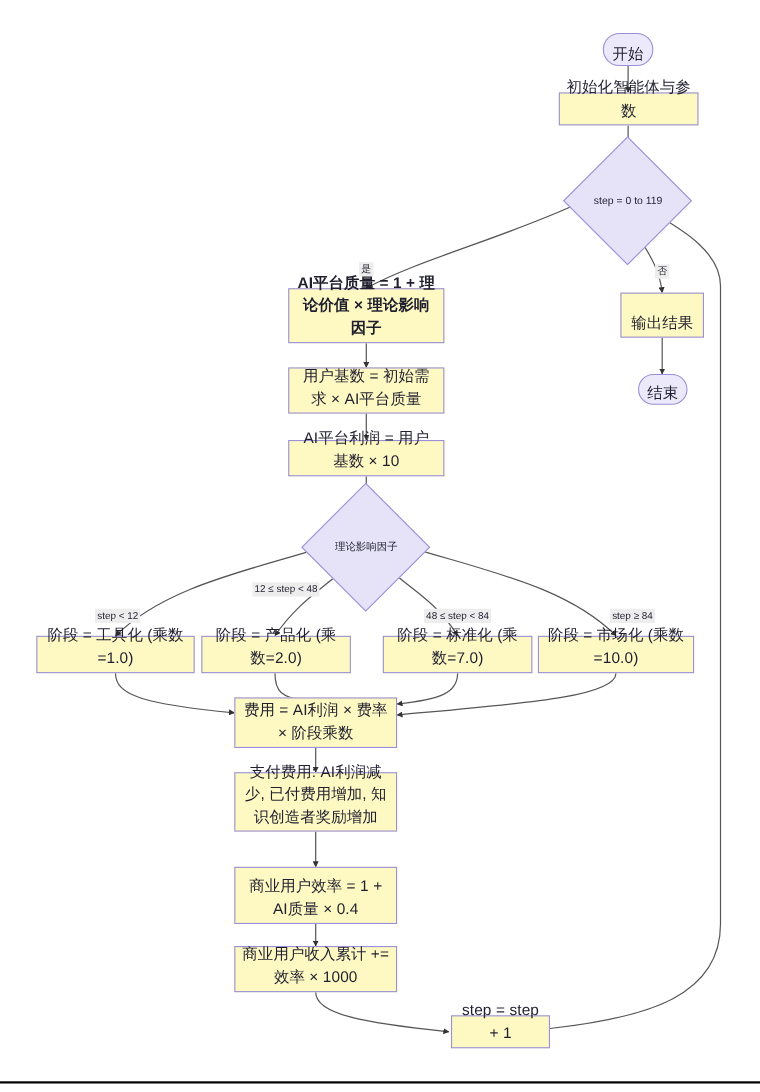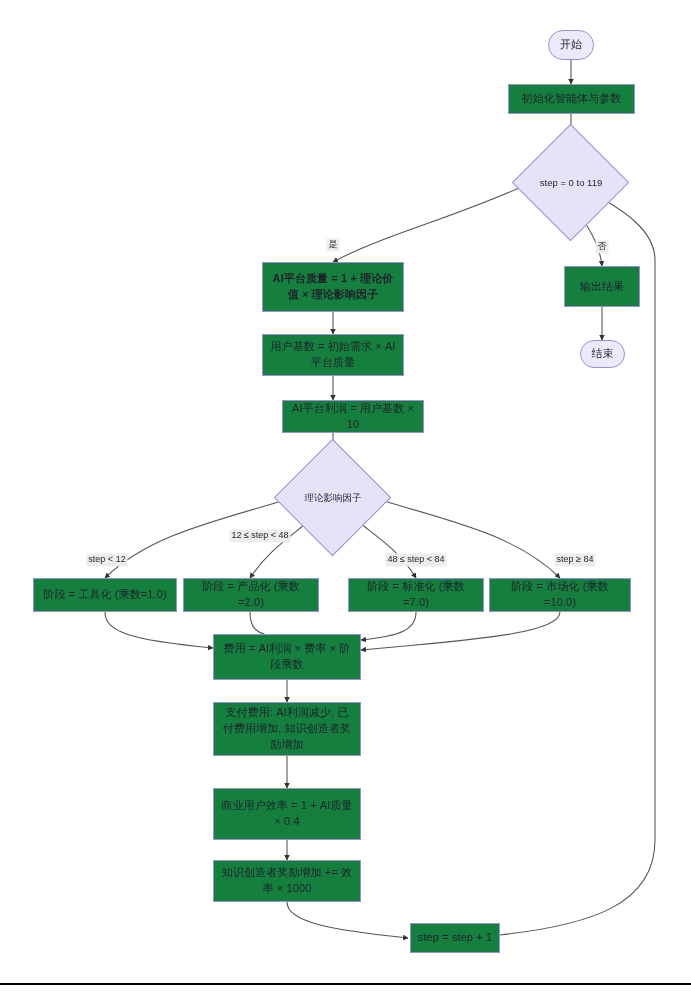--- a/index.html
+++ b/index.html
@@ -33,31 +33,31 @@
     fill: none;
     stroke: #565656;
     stroke-width: 1.1px;
   }
 
   
   .node {
     position: absolute;
     box-sizing: border-box;
     display: flex;
-    align-items: center;
+    align-items: flex-end;
     justify-content: center;
     text-align: center;
     color: #1f1f2e;
-    font-size: 11px;
+    font-size: 14px;
     line-height: 1.45;
     letter-spacing: 0.1px;
   }
 
   .process {
-    background: #15803d;
+    background: #fef9c3;
     border: 1px solid #9A8FD8;
     padding: 3px 6px;
   }
 
   .terminator {
     background: #ECEAFA;
     border: 1px solid #9A8FD8;
     border-radius: 999px;
   }
 
@@ -181,21 +181,21 @@
   </div>
 
   <div class="node process" style="left:262px; top:262px; width:142px; height:50px;font-weight:bold;">
     <span>AI平台质量 = 1 + 理论价值 × 理论影响因子</span>
   </div>
 
   <div class="node process" style="left:262px; top:334px; width:142px; height:42px;">
     <span>用户基数 = 初始需求 × AI平台质量</span>
   </div>
 
-  <div class="node process" style="left:262px; top:400px; width:142px; height:33px;margin-left:20px;">
+  <div class="node process" style="left:262px; top:400px; width:142px; height:33px;">
     <span>AI平台利润 = 用户基数 × 10</span>
   </div>
 
   <div class="decision-wrap" style="left:274px; top:439px; width:118px; height:118px;">
     <div class="decision-shape" style="width:83px; height:83px; left:17px; top:17px;"></div>
     <div class="decision-label">理论影响因子</div>
   </div>
 
   <div class="node process" style="left:33px; top:578px; width:144px; height:34px;">
     <span>阶段 = 工具化 (乘数=1.0)</span>
@@ -219,21 +219,21 @@
 
   <div class="node process" style="left:213px; top:634px; width:148px; height:46px;">
     <span>费用 = AI利润 × 费率 × 阶段乘数</span>
   </div>
 
   <div class="node process" style="left:213px; top:788px; width:148px; height:52px;">
     <span>商业用户效率 = 1 + AI质量 × 0.4</span>
   </div>
 
   <div class="node process" style="left:213px; top:860px; width:148px; height:42px;">
-    <span>知识创造者奖励增加 += 效率 × 1000</span>
+    <span>商业用户收入累计 += 效率 × 1000</span>
   </div>
 
   <div class="node process" style="left:410px; top:923px; width:90px; height:30px;">
     <span>step = step + 1</span>
   </div>
 
   <div class="edge-label" style="left:333px; top:245px;">是</div>
 
   <div class="edge-label" style="left:602px; top:247px;">否</div>
 

